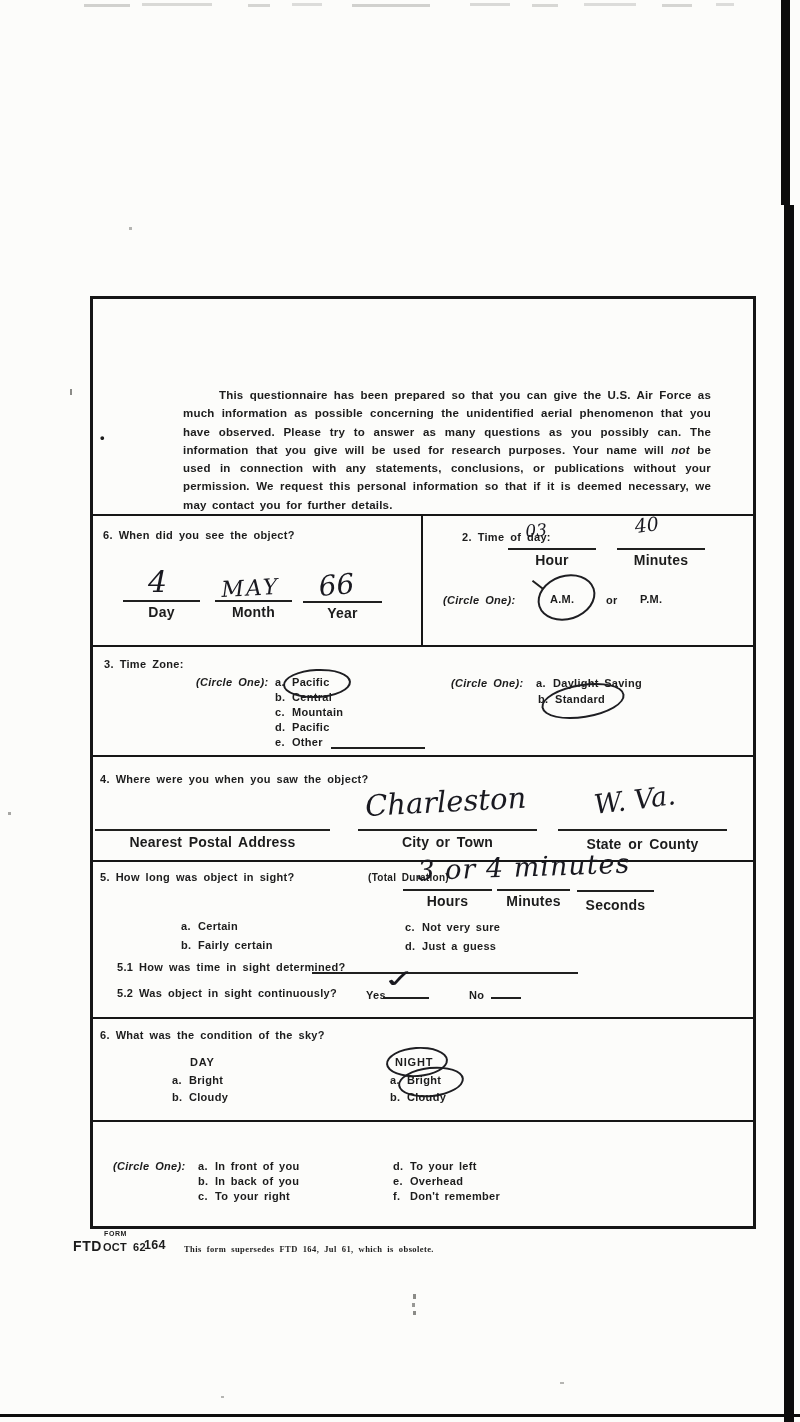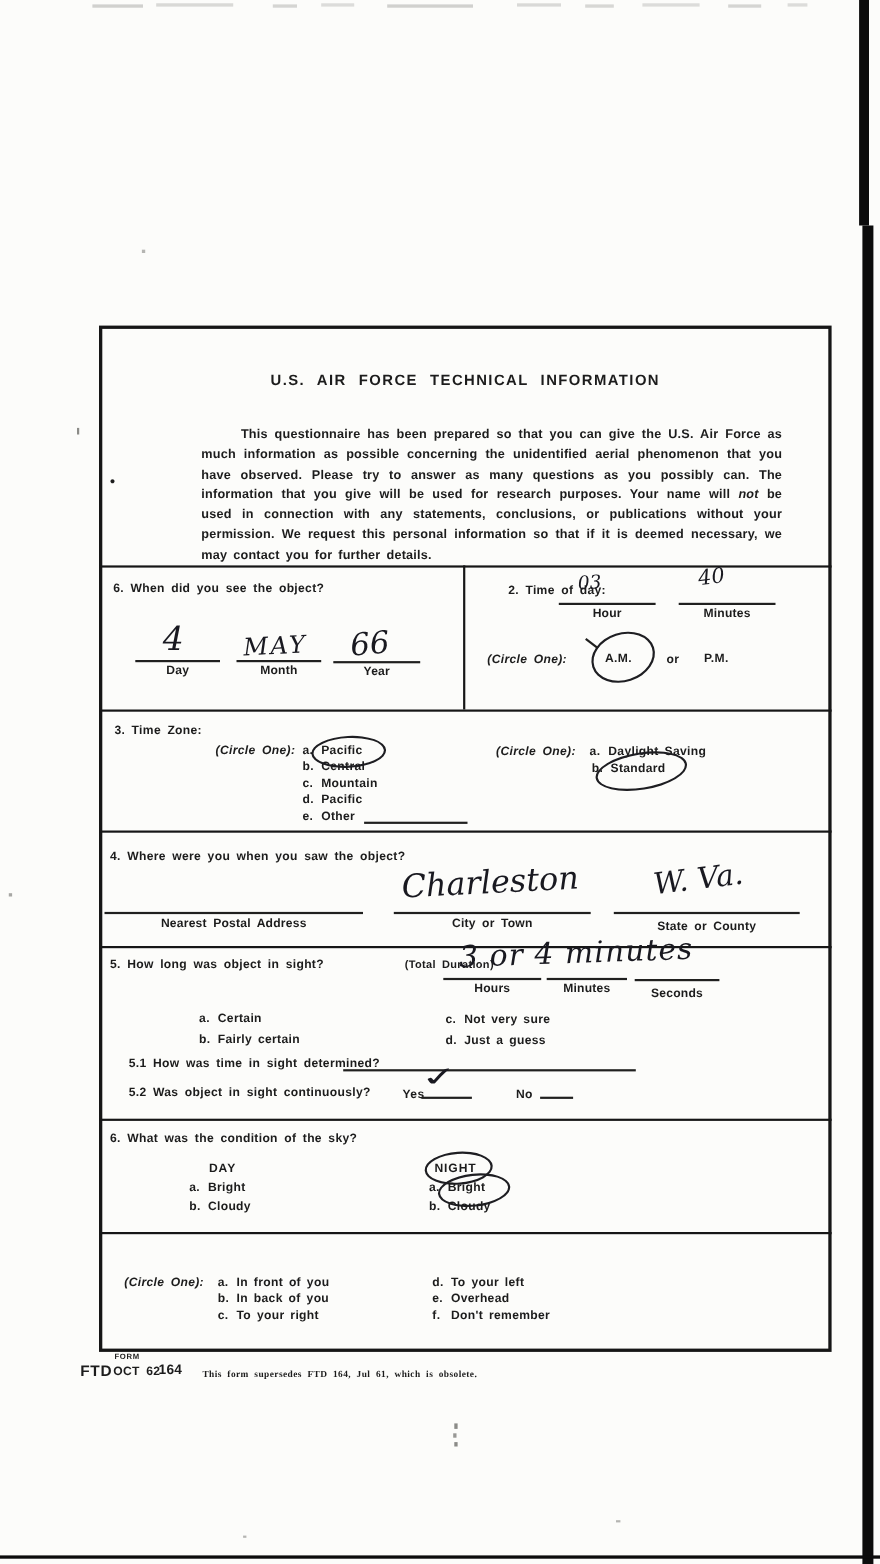--- a/index.html
+++ b/index.html
@@ -5,21 +5,21 @@
   html,body{margin:0;padding:0;background:#e9e9e6;}
   .page{
     position:relative;width:800px;height:1422px;margin:0 auto;
     background:#fcfcfa;overflow:hidden;
     font-family:"Liberation Sans",sans-serif;color:#1c1c1c;
   }
   
   .t{position:absolute;white-space:nowrap;font-weight:700;font-size:11px;
      letter-spacing:.3px;word-spacing:2.5px;color:#1c1c1c;}
   .it{font-style:italic;}
-  .small{font-size:11px;letter-spacing:.2px;}
+  .small{font-size:14px;letter-spacing:.2px;}
   .ctr{text-align:center;}
   
   .formbox{position:absolute;left:90px;top:296px;width:660px;height:927px;
      border:3px solid #161616;}
   .hdiv{position:absolute;left:90px;width:666px;height:2.4px;background:#161616;}
   .vdiv{position:absolute;background:#161616;}
   .line{position:absolute;height:1.7px;background:#20201f;}
   
   .hw{position:absolute;white-space:nowrap;font-family:"DejaVu Serif",serif;
       font-style:italic;font-weight:500;color:#191920;transform-origin:left bottom;}
@@ -71,21 +71,20 @@
 
   <div class="formbox"></div>
   <div class="hdiv" style="top:514px"></div>
   <div class="hdiv" style="top:645px"></div>
   <div class="hdiv" style="top:755px"></div>
   <div class="hdiv" style="top:860px"></div>
   <div class="hdiv" style="top:1017px"></div>
   <div class="hdiv" style="top:1120px"></div>
   <div class="vdiv" style="left:421px;top:514px;width:2.4px;height:131px"></div>
 
-  <div class="t" style="left:90px;top:338px;width:666px;text-align:center;font-size:13.5px;letter-spacing:1.3px;word-spacing:6px">U.S. AIR FORCE TECHNICAL INFORMATION</div>
 
   <div class="t" style="left:100px;top:430px;font-size:13px">•</div>
 
   <div class="para"><span>This questionnaire has been prepared so that you can give the U.S. Air Force as much information as possible concerning the unidentified aerial phenomenon that you have observed. Please try to answer as many questions as you possibly can. The information that you give will be used for research purposes. Your name will </span><span class="it">not</span><span> be used in connection with any statements, conclusions, or publications without your permission. We request this personal information so that if it is deemed necessary, we may contact you for further details.</span></div>
 
   <div class="t" style="left:103px;top:529px">6. When did you see the object?</div>
 
   <div class="hw" style="left:148px;top:564px;font-size:30px">4</div>
   <div class="hw" style="left:222px;top:577px;font-size:22px;letter-spacing:2px;transform:rotate(-3deg)">MAY</div>
   <div class="hw" style="left:320px;top:570px;font-size:28px;transform:rotate(-5deg)">66</div>

